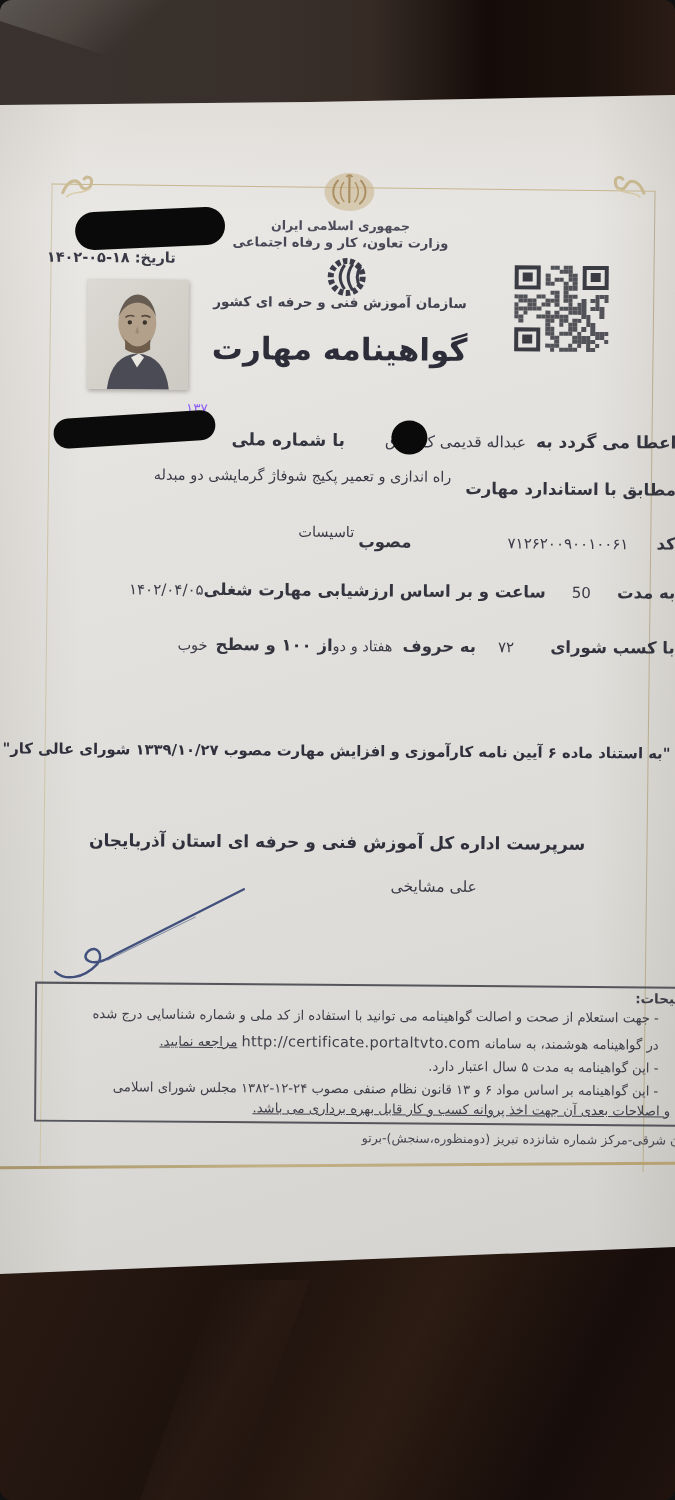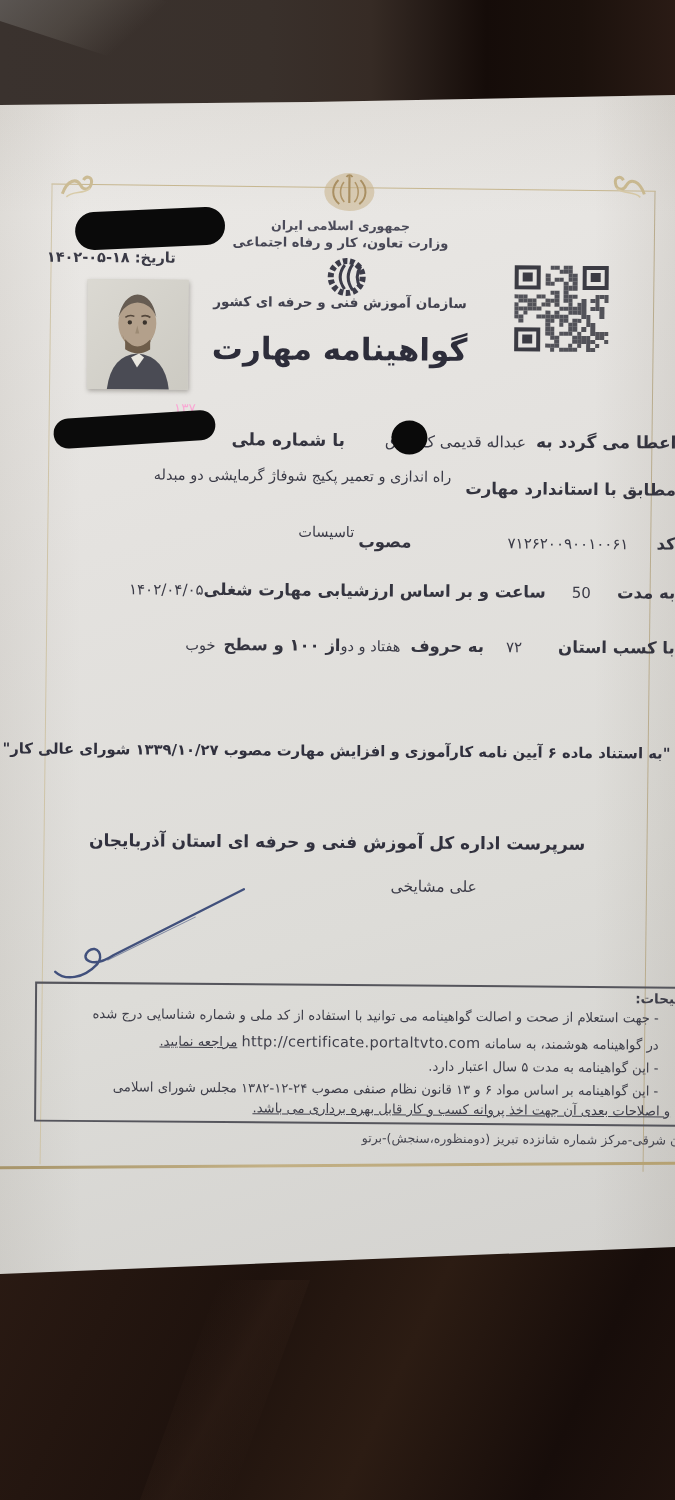--- a/index.html
+++ b/index.html
@@ -1,17 +1,17 @@
 <!DOCTYPE html>
 <html lang="fa"><head>
 <meta charset="utf-8">
 <style>
   html,body{margin:0;padding:0;background:#111;}
   .screen{position:relative;width:675px;height:1500px;overflow:hidden;
-    font-family:"DejaVu Sans",sans-serif;background:#241a16;}
+    font-family:"DejaVu Sans",sans-serif;background:#241a16;border-radius:12px;}
   
   .bg-top{position:absolute;left:0;top:0;width:675px;height:120px;
     background:linear-gradient(90deg,#3a322e 0%,#39302b 40%,#362b25 55%,#150c09 72%,#1b110c 86%,#2a1b15 100%);}
   .bg-top-streak{position:absolute;left:-30px;top:-28px;width:200px;height:70px;
     background:linear-gradient(120deg,#8a8a8a 0%,#5c5650 55%,transparent 80%);
     transform:rotate(18deg);opacity:.55;}
   .bg-bottom{position:absolute;left:0;top:1240px;width:675px;height:260px;
     clip-path:polygon(0 34px,675px 7px,675px 260px,0 260px);
     background:linear-gradient(115deg,#2a1a13 0%,#1e120d 35%,#2c1c13 58%,#170d0a 82%,#20130e 100%);}
   .bg-bottom::after{content:"";position:absolute;left:180px;top:40px;width:90px;height:220px;
@@ -62,21 +62,21 @@
   .qf::after{content:"";position:absolute;left:4px;top:3px;width:10px;height:9px;background:#3b3b43;}
   .qf1{left:0;top:0;} .qf2{right:0;top:0;} .qf3{left:0;bottom:0;}
   
   .grant{top:416px;padding-right:18px;font-size:15.5px;}
   .grant .lbl{font-size:17px;}
   .name-wrap{position:relative;margin-right:10px;}
   .name-gap{display:inline-block;width:24px;}
   .name-dot{position:absolute;left:6px;top:-12px;width:36px;height:34px;border-radius:50%;background:#0a0a0a;}
   .blob-wrap{position:relative;margin-right:16px;}
   .blob{width:162px;height:30px;background:#0b0b0b;border-radius:15px;transform:rotate(-4deg);}
-  .blob-digits{position:absolute;right:20px;top:-15px;font-size:13.5px;color:#f9a8d4;}
+  .blob-digits{position:absolute;right:8px;top:-15px;font-size:13.5px;color:#8b5cf6;}
   .std{top:478px;padding-right:20px;}
   .code{top:532px;padding-right:20px;}
   .dur{top:581px;padding-right:18px;}
   .score{top:636px;padding-right:18px;}
   .lbl{font-weight:bold;color:#34343f;font-size:16.5px;}
   .quote{position:absolute;left:0;top:742px;width:675px;text-align:center;direction:rtl;
     font-weight:bold;font-size:14.8px;color:#30303d;}
   
   .sig-pos{position:absolute;right:88px;top:832px;white-space:nowrap;direction:rtl;
     font-weight:bold;font-size:17px;color:#31313e;}
@@ -352,21 +352,21 @@
     </div>
 
     <div class="row dur">
       <span class="lbl">به مدت</span>
       <span style="margin-right:26px">50</span>
       <span class="lbl" style="margin-right:26px">ساعت و بر اساس ارزشیابی مهارت شغلی</span>
       <span class="num" style="">۱۴۰۲/۰۴/۰۵</span>
     </div>
 
     <div class="row score">
-      <span class="lbl">با کسب استان</span>
+      <span class="lbl">با کسب شورای</span>
       <span style="margin-right:36px">۷۲</span>
       <span class="lbl" style="margin-right:22px">به حروف</span>
       <span style="margin-right:10px;font-size:14.5px">هفتاد و دو</span>
       <span class="lbl" style="">از ۱۰۰ و سطح</span>
       <span style="margin-right:8px;font-size:14.5px">خوب</span>
     </div>
 
     <div class="quote">"به استناد ماده ۶ آیین نامه کارآموزی و افزایش مهارت مصوب ۱۳۳۹/۱۰/۲۷ شورای عالی کار"</div>
 
     <div class="sig-pos">سرپرست اداره کل آموزش فنی و حرفه ای استان آذربایجان</div>

